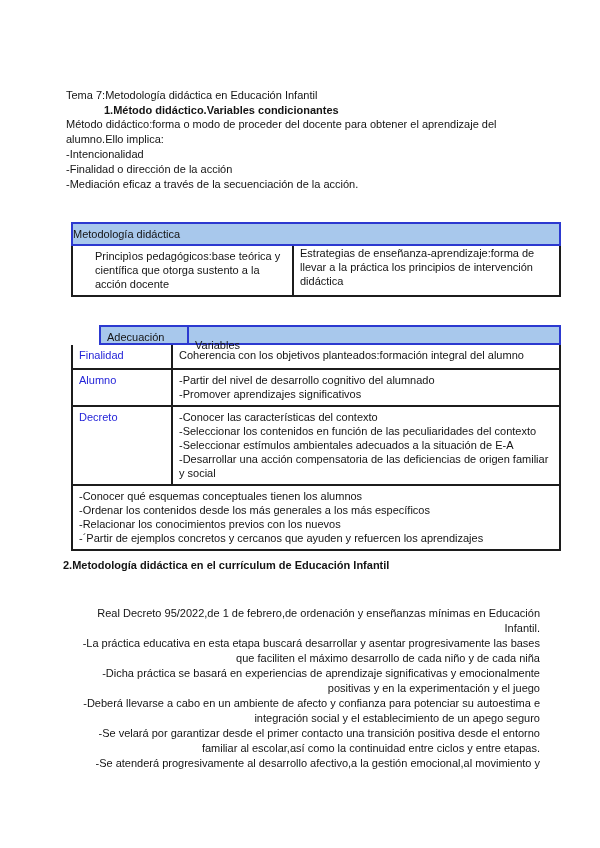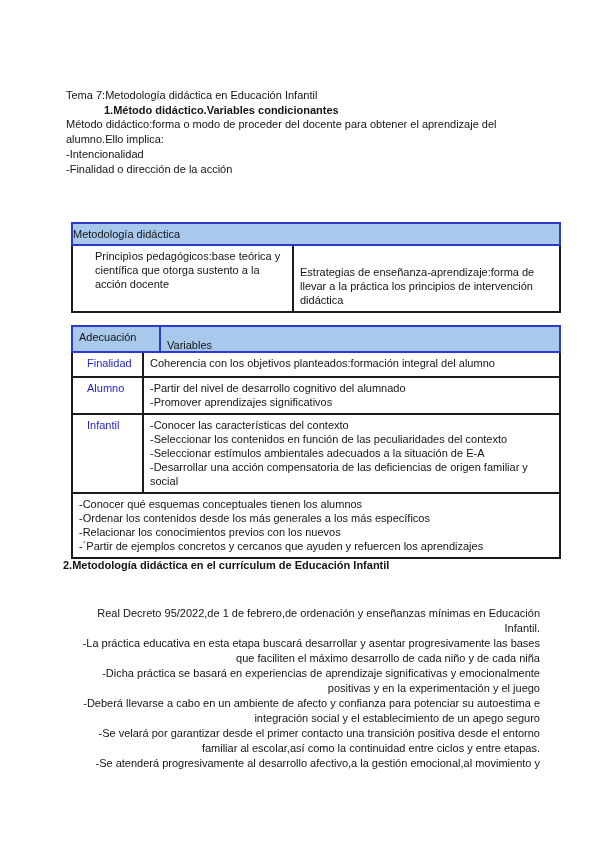--- a/index.html
+++ b/index.html
@@ -41,49 +41,50 @@
     border-top: none;
   }
   .t1-cell-left {
     width: 221px;
     border-right: 2px solid var(--dark-border);
     padding: 3px 6px 4px 22px;
     line-height: 14px;
   }
   .t1-cell-right {
     flex: 1;
-    padding: 19px 6px 4px 6px;
+    padding: 0 6px 4px 6px;
     line-height: 14px;
   }
 
   
   .table2 { position: absolute; left: 71px; top: 325px; width: 490px; }
   .t2-header {
     display: flex;
     background: var(--header-fill);
     border: 2px solid var(--blue-border);
-    height: 28px;
+    height: 20px;
     line-height: 18px;
+    margin-left: 28px;
   }
   .t2-hcell-label {
     width: 88px;
     border-right: 2px solid var(--blue-border);
     padding: 1px 6px;
   }
   .t2-hcell-value { flex: 1; padding: 9px 6px; }
   .t2-body {
     border: 2px solid var(--dark-border);
     border-top: none;
   }
   .t2-row { display: flex; }
   .t2-row + .t2-row { border-top: 2px solid var(--dark-border); }
   .t2-label {
-    width: 71px;
+    width: 100px;
     border-right: 2px solid var(--dark-border);
-    padding: 3px 14px;
+    padding: 3px 6px;
     color: var(--label-blue);
     line-height: 14px;
   }
   .t2-value {
     flex: 1;
     padding: 3px 6px 4px 6px;
     line-height: 14px;
     white-space: pre-line;
   }
   .minh23 { min-height: 23px; }
@@ -95,20 +96,21 @@
 <div class="page">
 
   <div class="doc-title">Tema 7:Metodología didáctica en Educación Infantil</div>
 
   <div class="sec1-heading h-bold">1.Método didáctico.Variables condicionantes</div>
 
   <div class="sec1-block">
     <div>Método didáctico:forma o modo de proceder del docente para obtener el aprendizaje del alumno.Ello implica:</div>
     <div>-Intencionalidad</div>
     <div>-Finalidad o dirección de la acción</div>
+    <div>-Mediación eficaz a través de la secuenciación de la acción.</div>
   </div>
 
   <div class="table1">
     <div class="t1-header">Metodología didáctica</div>
     <div class="t1-body">
       <div class="t1-cell-left">Principìos pedagógicos:base teórica y científica que otorga sustento a la acción docente</div>
       <div class="t1-cell-right">Estrategias de enseñanza-aprendizaje:forma de llevar a la práctica los principios de intervención didáctica</div>
     </div>
   </div>
 
@@ -121,21 +123,21 @@
       <div class="t2-row minh23">
         <div class="t2-label">Finalidad</div>
         <div class="t2-value">Coherencia con los objetivos planteados:formación integral del alumno</div>
       </div>
       <div class="t2-row minh36">
         <div class="t2-label">Alumno</div>
         <div class="t2-value">-Partir del nivel de desarrollo cognitivo del alumnado
 -Promover aprendizajes significativos</div>
       </div>
       <div class="t2-row">
-        <div class="t2-label">Infantil</div>
+        <div class="t2-label">Decreto</div>
         <div class="t2-value">-Conocer las características del contexto
 -Seleccionar los contenidos en función de las peculiaridades del contexto
 -Seleccionar estímulos ambientales adecuados a la situación de E-A
 -Desarrollar una acción compensatoria de las deficiencias de origen familiar y social</div>
       </div>
       <div class="t2-row">
         <div class="t2-value">-Conocer qué esquemas conceptuales tienen los alumnos
 -Ordenar los contenidos desde los más generales a los más específicos
 -Relacionar los conocimientos previos con los nuevos
 -´Partir de ejemplos concretos y cercanos que ayuden y refuercen los aprendizajes</div>

